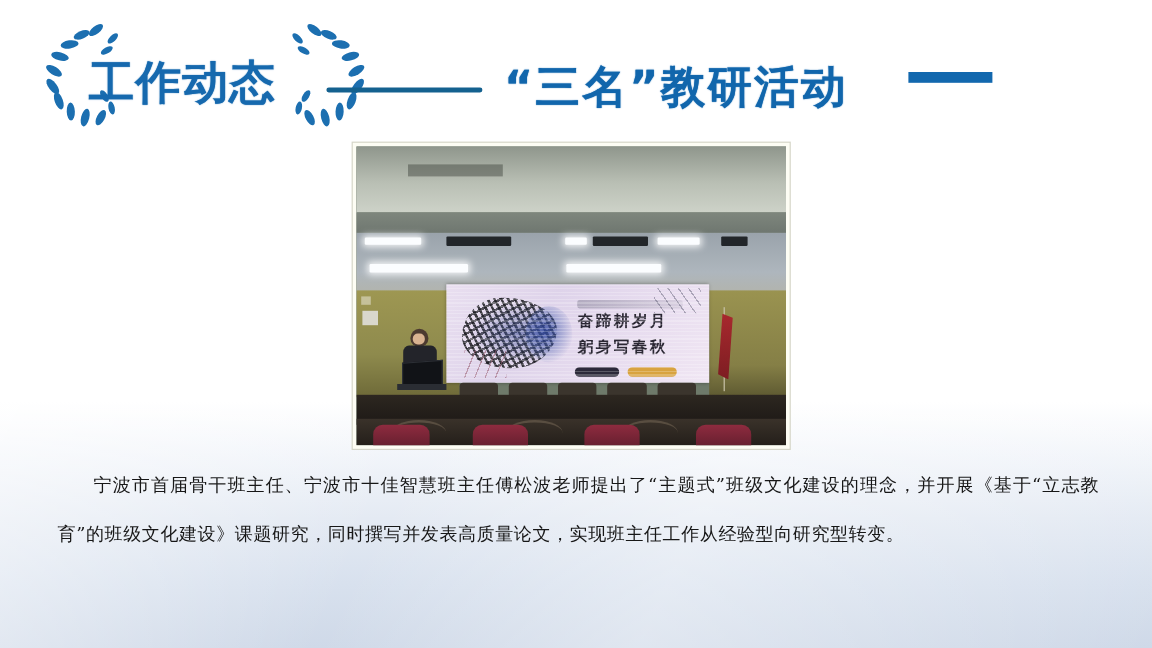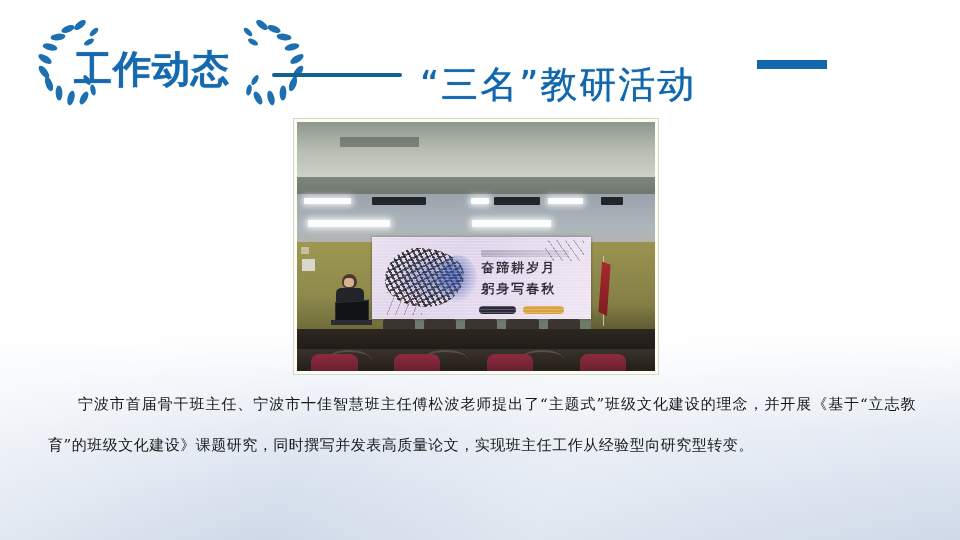--- a/index.html
+++ b/index.html
@@ -38,23 +38,23 @@
     font-family:"DejaVu Sans","Liberation Sans",sans-serif;
     font-size:38px;font-weight:bold;letter-spacing:1px;
     color:#1669AE;white-space:nowrap;
     text-shadow:0 0 1px #1669AE;
   }
   .rule-left{
     position:absolute;left:272px;top:73px;width:130px;height:4px;
     background:#14618F;border-radius:2px;
   }
   .title-main{
-    position:absolute;left:420px;top:60px;
+    position:absolute;left:420px;top:48px;
     font-family:"DejaVu Sans","Liberation Sans",sans-serif;
-    font-size:37px;font-weight:normal;letter-spacing:2px;
+    font-size:37px;font-weight:bold;letter-spacing:2px;
     color:#1166AC;white-space:nowrap;
     text-shadow:0 0 1px #1166AC;
   }
   .rule-right{
     position:absolute;left:757px;top:60px;width:70px;height:9px;
     background:#1268AE;
   }
 
   
   .photo-frame{

